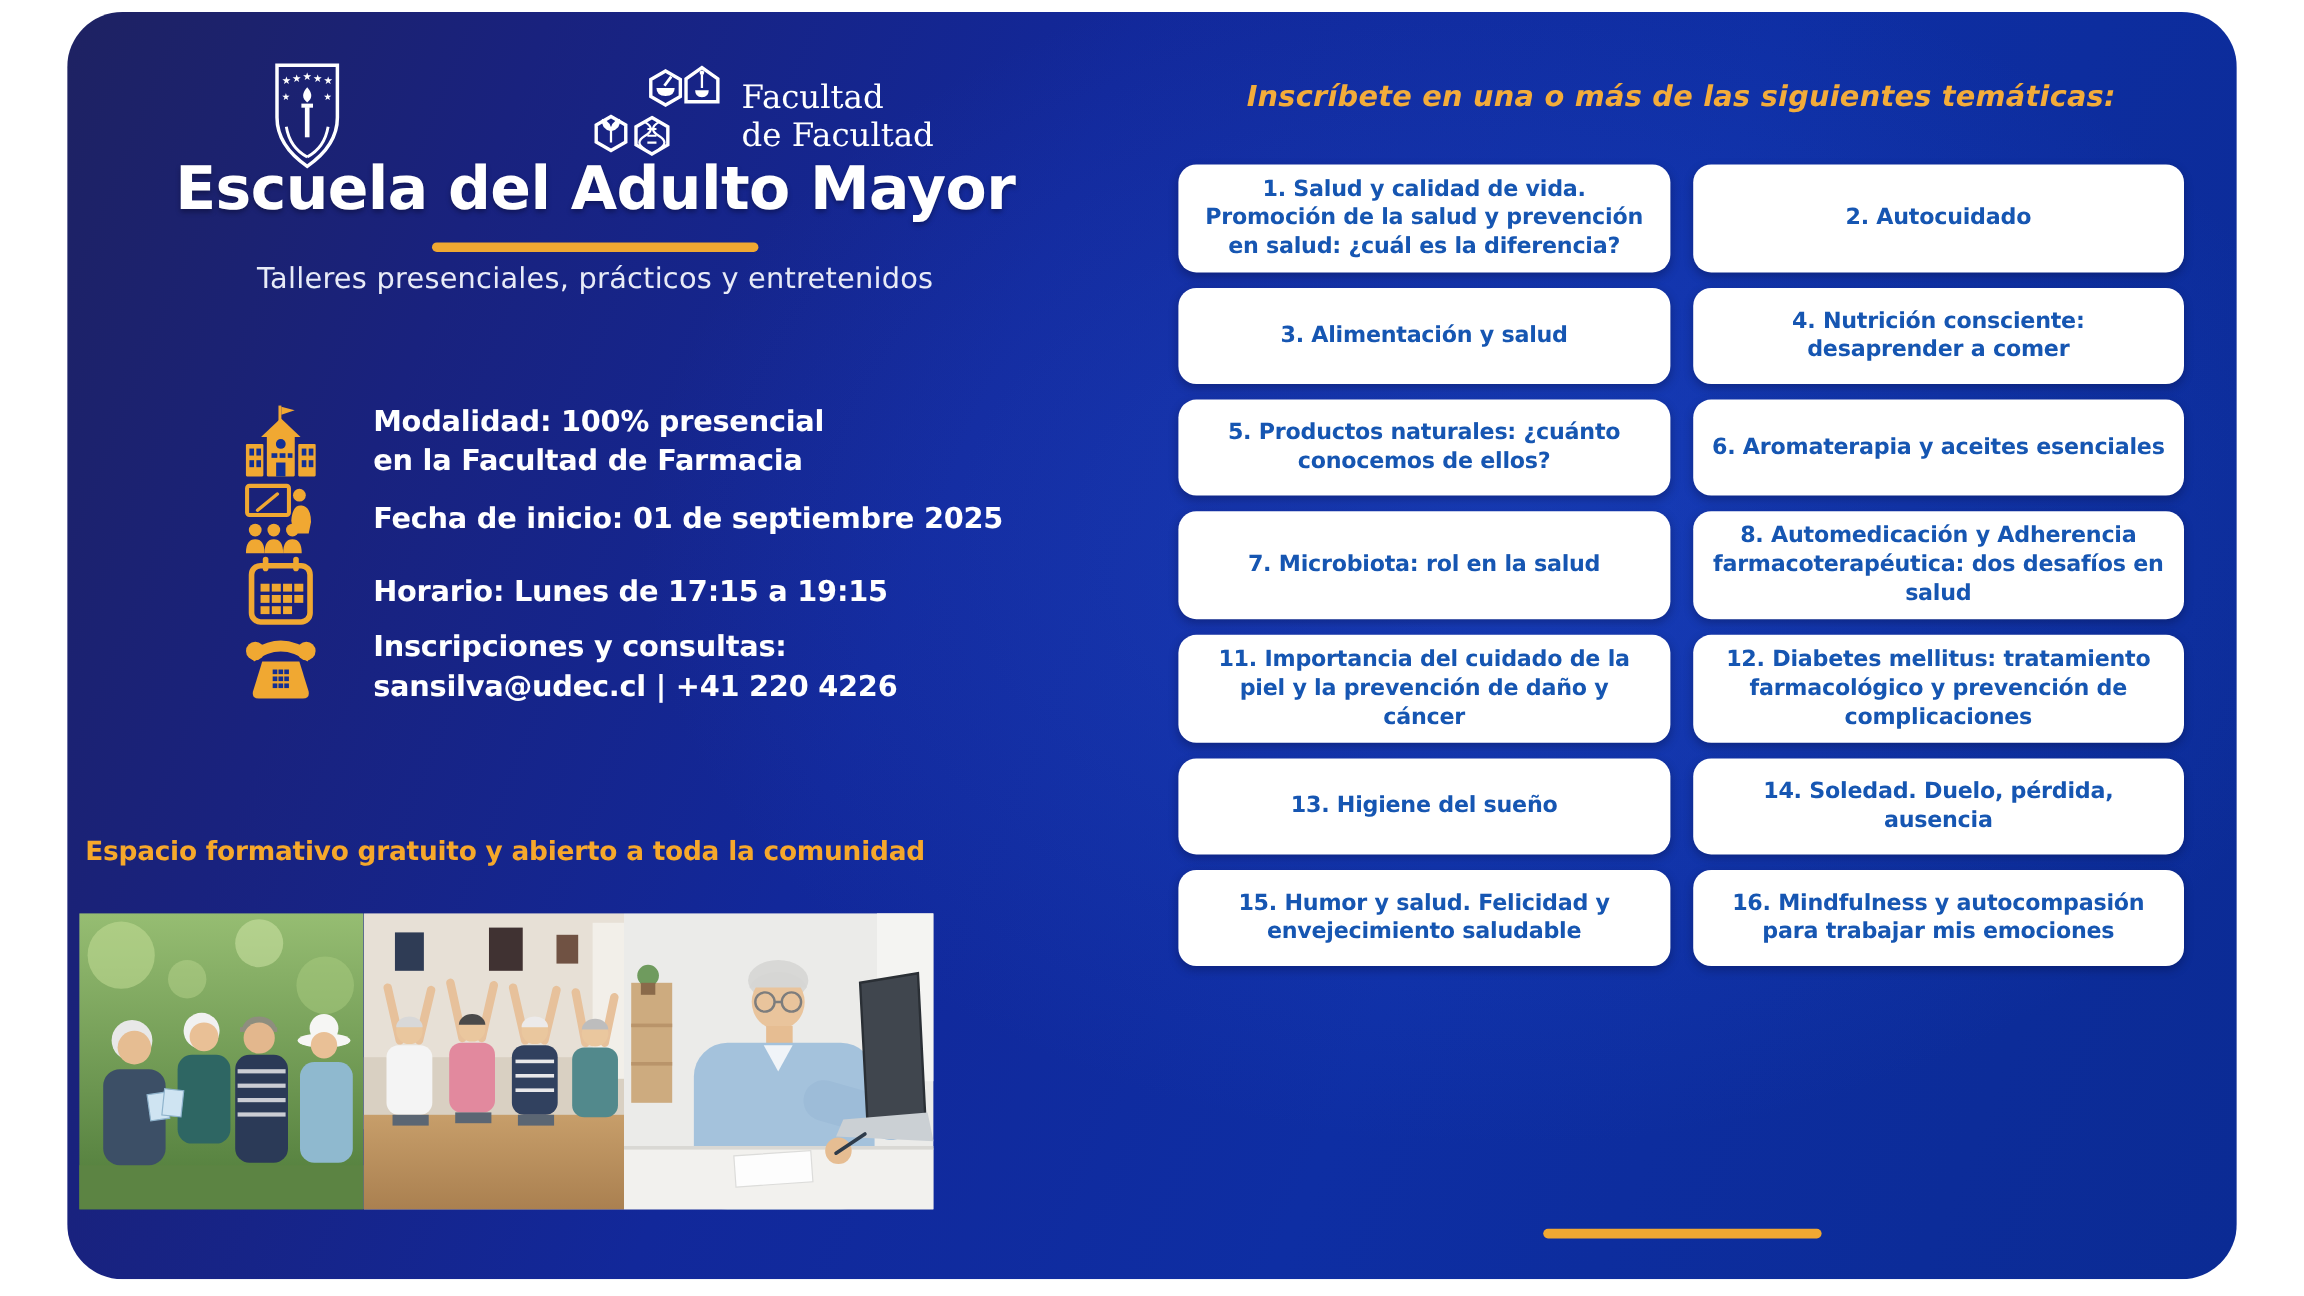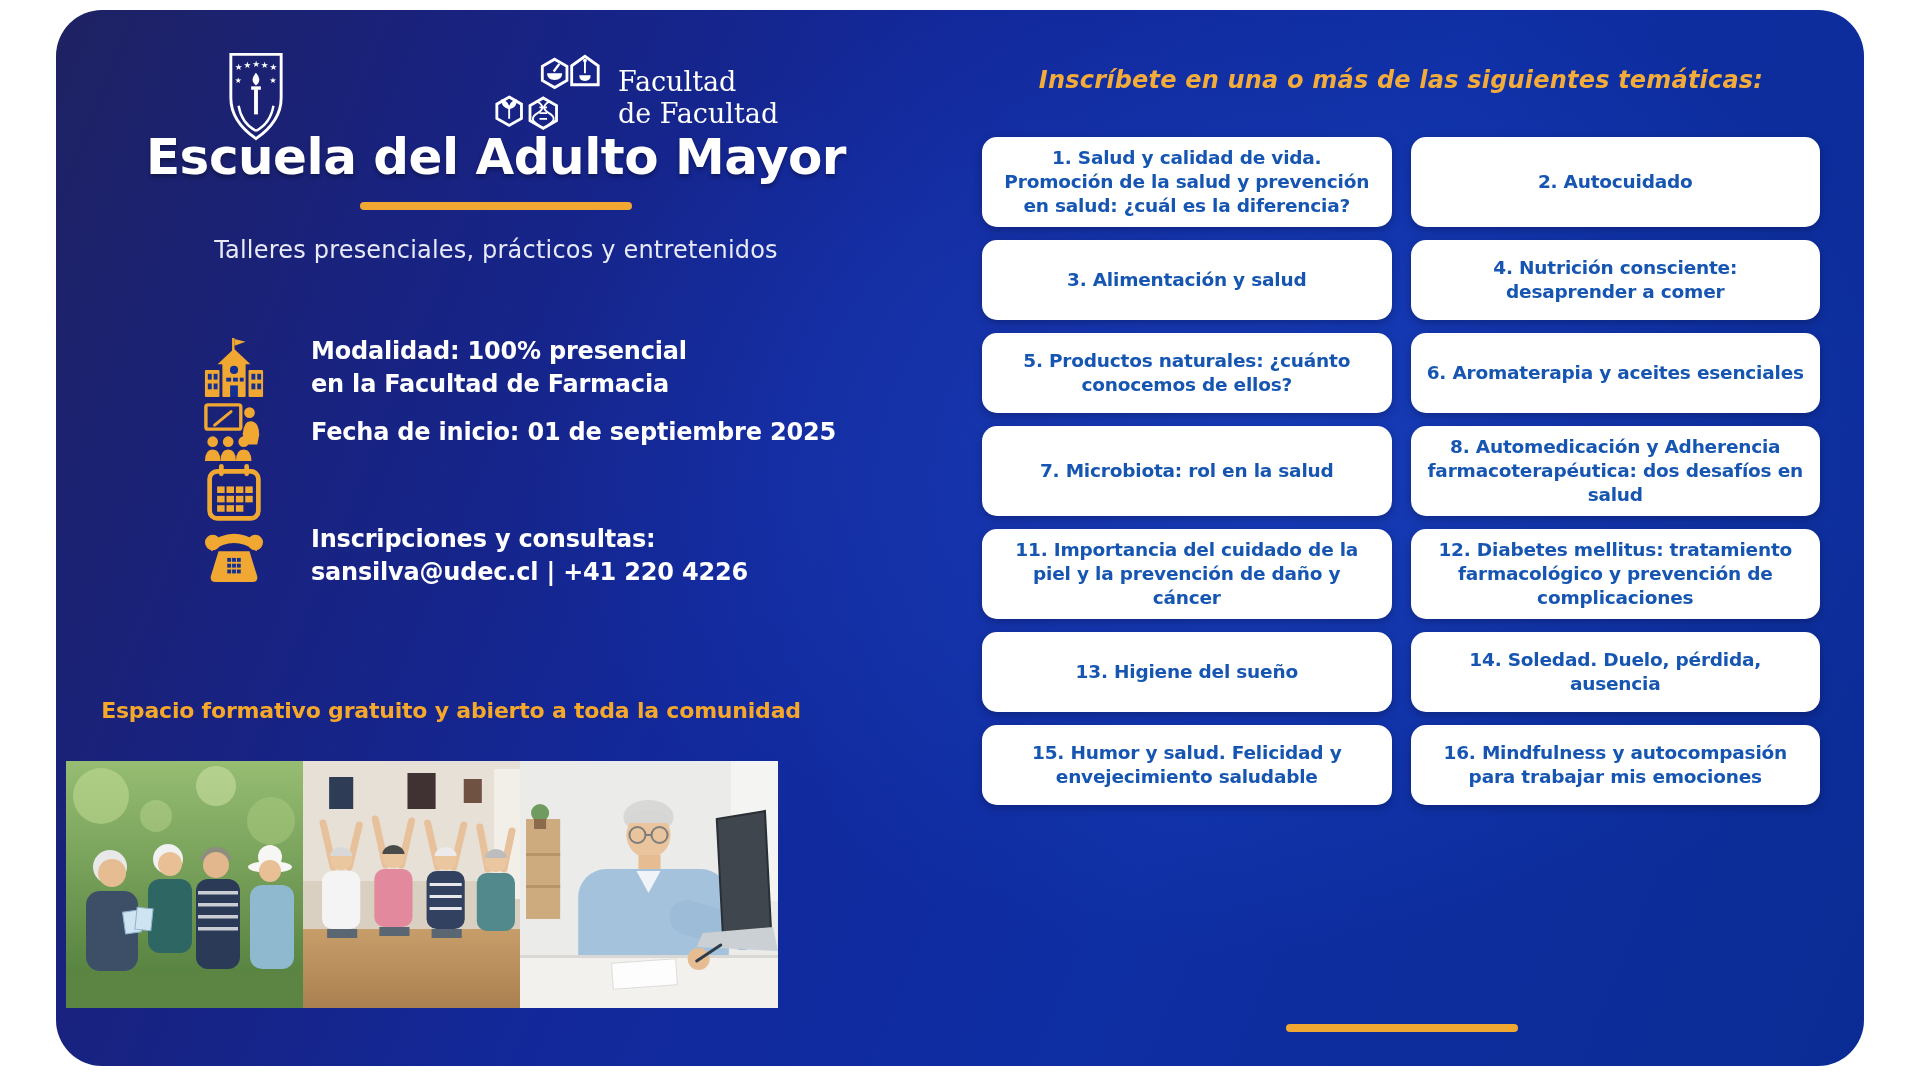--- a/index.html
+++ b/index.html
@@ -20,31 +20,31 @@
   .logo-udec { position:absolute; left:170px; top:40px; display:flex; align-items:center; gap:14px; }
   .logo-udec .txt { color:#fff; font-weight:700; font-size:23px; line-height:1.08; letter-spacing:-0.3px; }
   .logo-farmacia { position:absolute; left:438px; top:44px; display:flex; align-items:center; gap:16px; }
   .logo-farmacia .txt { color:#fff; font-family:"DejaVu Serif", serif; font-size:27px; line-height:1.18; }
 
   
   .title-block { position:absolute; left:45px; top:118px; width:790px; text-align:center; }
   .main-title { color:#ffffff; font-size:50px; font-weight:800; letter-spacing:-0.5px;
                 text-shadow:0 3px 4px rgba(0,0,20,.35); }
   .title-underline { width:272px; height:8px; border-radius:4px; background:#F0A832; margin:16px auto 0; }
-  .subtitle { margin-top:26px; color:#e8ebf7; font-size:24px; font-weight:400; letter-spacing:0.2px; }
+  .subtitle { margin-top:8px; color:#e8ebf7; font-size:24px; font-weight:400; letter-spacing:0.2px; }
 
   
   .info-list { position:absolute; left:145px; top:325px; width:660px;
                display:flex; flex-direction:column; }
   .info-item { display:flex; align-items:center; gap:44px; }
   .info-icon { width:66px; flex:none; display:flex; justify-content:center; align-items:center; }
   .info-text { color:#fff; font-size:24px; font-weight:700; line-height:1.38; letter-spacing:-0.2px; }
   .info-text span { display:block; }
 
-  .highlight { position:absolute; left:15px; top:688px; width:760px; text-align:center;
+  .highlight { position:absolute; left:15px; top:688px; width:760px; text-align:left;
                color:#F6A82B; font-size:22px; font-weight:800; letter-spacing:-0.2px; }
 
   
   .photos { position:absolute; left:10px; top:751px; width:712px; height:247px; display:flex; }
   .photos svg { display:block; height:247px; }
 
   
   .right-heading { position:absolute; left:926px; top:56px; width:838px; text-align:center;
                    color:#F3AC3A; font-style:italic; font-weight:800; font-size:24px; letter-spacing:0.2px; }
   .topics-grid { position:absolute; left:926px; top:127px; width:838px;
@@ -184,20 +184,23 @@
               <rect x="44" y="25" width="8" height="7"></rect>
             <rect x="14" y="35" width="8" height="7"></rect>
               <rect x="24" y="35" width="8" height="7"></rect>
               <rect x="34" y="35" width="8" height="7"></rect>
               <rect x="44" y="35" width="8" height="7"></rect>
             <rect x="14" y="45" width="8" height="7"></rect>
               <rect x="24" y="45" width="8" height="7"></rect>
               <rect x="34" y="45" width="8" height="7"></rect>
           </g>
         </svg>
+      </div>
+      <div class="info-text">
+        <span>Horario: Lunes de 17:15 a 19:15</span>
       </div>
     </div>
 
     <div class="info-item">
       <div class="info-icon">
         <svg width="62" height="58" viewBox="0 0 64 60">
           <g fill="#F0A832">
             <circle cx="10" cy="16" r="8"></circle>
               <circle cx="54" cy="16" r="8"></circle>
             <path d="M4,18 q28,-22 56,0 l-5,7 q-23,-17 -46,0 z"></path>

